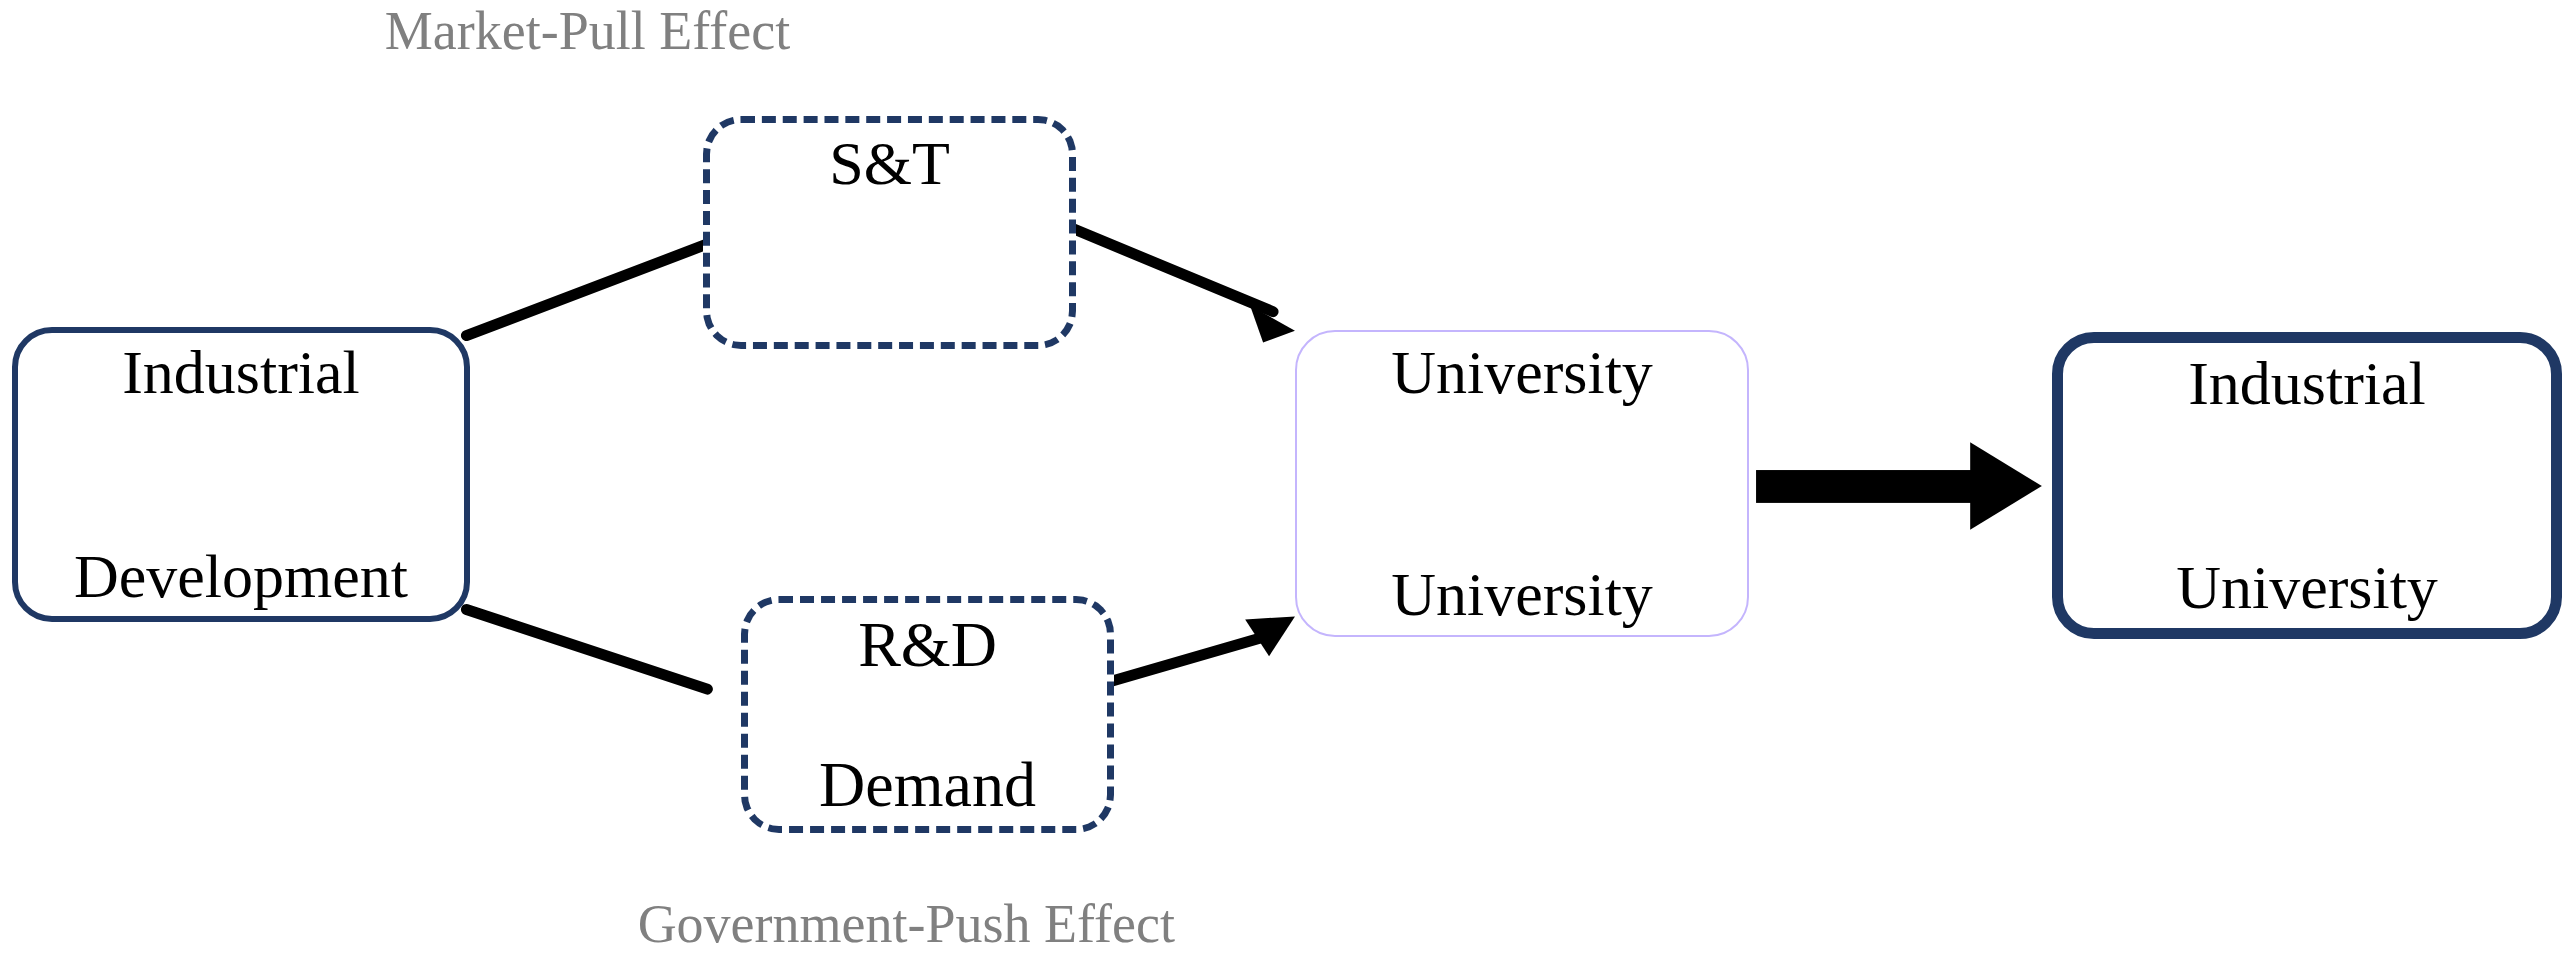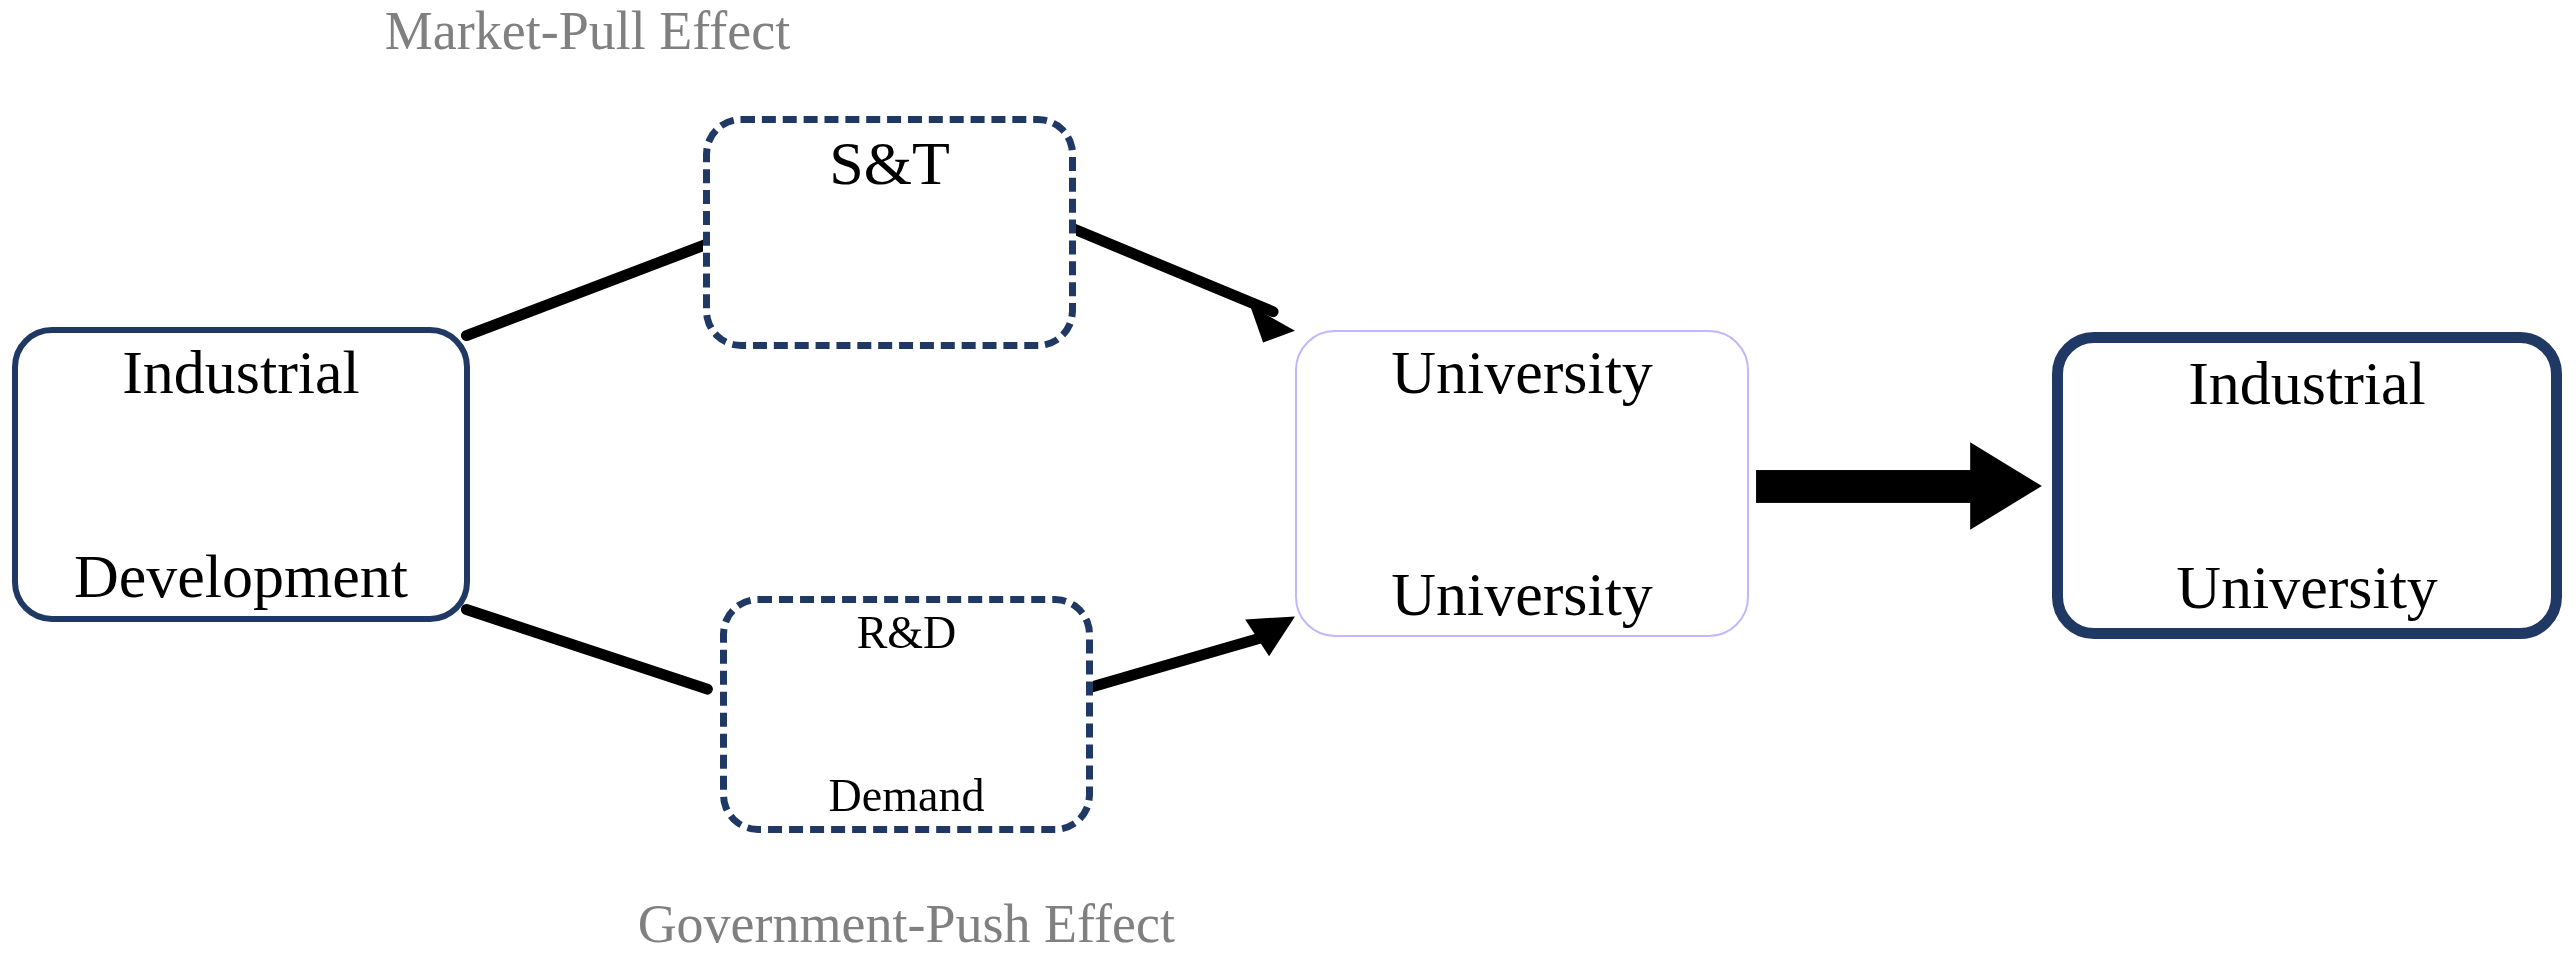--- a/index.html
+++ b/index.html
@@ -62,27 +62,27 @@
     width: 373px;
     height: 233px;
     border: 7px dashed #1f3864;
     border-radius: 38px;
     font-size: 62px;
     line-height: 1.30;
   }
 
   
   #node-rd-funding {
-    left: 720px;
+    left: 741px;
     top: 596px;
     width: 373px;
     height: 237px;
     border: 7px dashed #1f3864;
     border-radius: 38px;
-    font-size: 46px;
+    font-size: 64px;
     line-height: 1.30;
     gap: 48px;
   }
 
   
   #node-university-innovation {
     left: 1295px;
     top: 330px;
     width: 454px;
     height: 307px;

